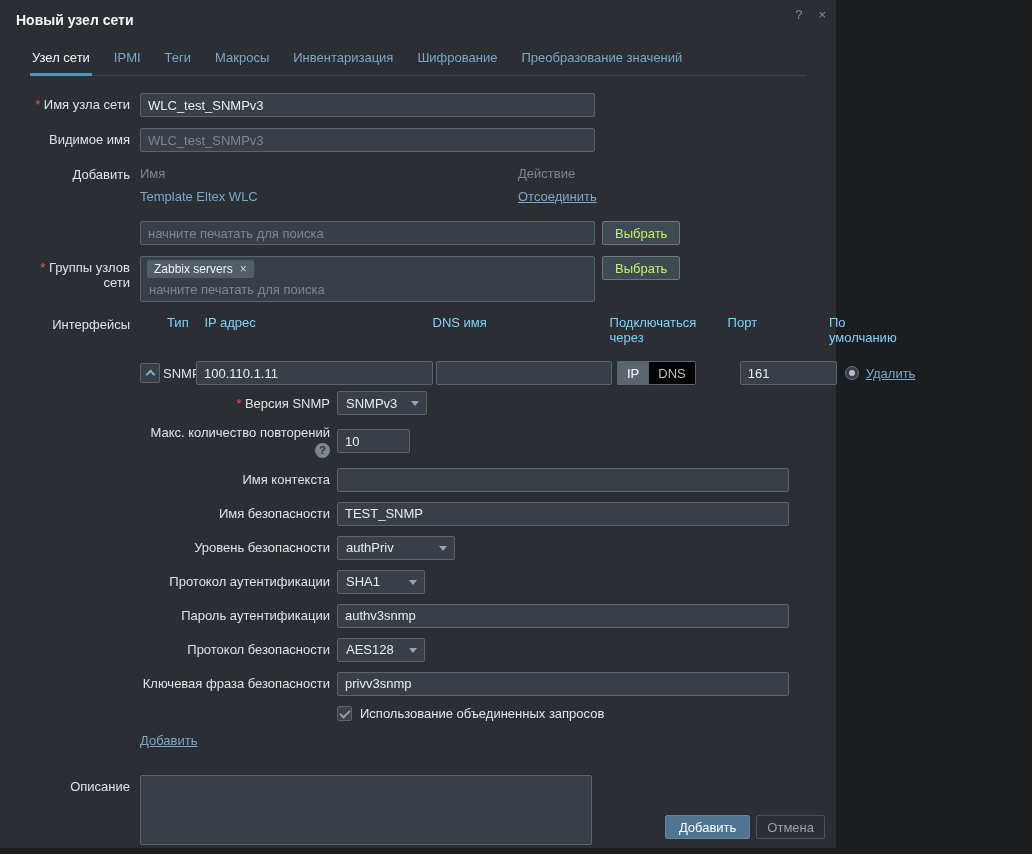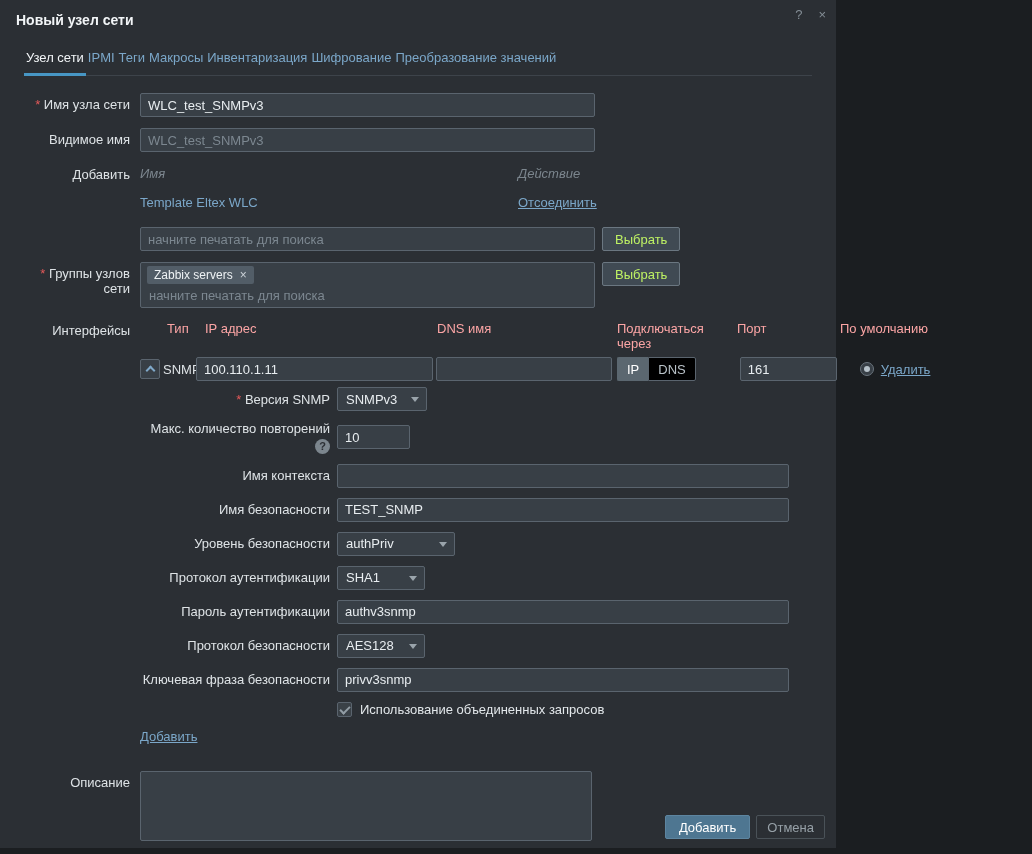--- a/index.html
+++ b/index.html
@@ -12,68 +12,68 @@
   }
   .dialog { position:relative; width:836px; height:848px; background:#2b2f34; }
 
   
   .dlg-header { padding:12px 16px 6px; }
   .dlg-title { font-size:14px; font-weight:bold; color:#f2f5f7; }
   .dlg-icons { position:absolute; top:6px; right:8px; display:flex; gap:12px; }
   .dlg-icon { color:#848e96; font-size:13px; cursor:pointer; line-height:1; padding:2px; }
 
   
-  .tabs { display:flex; margin:10px 24px 0; border-bottom:1px solid #3d434a;align-items:flex-end; }
+  .tabs { display:flex; gap:20px; margin:10px 30px 0; border-bottom:1px solid #3d434a;align-items:flex-end; }
   .tab { padding:6px 2px 10px; color:#7ba7c9; cursor:pointer; white-space:nowrap; }
   .tab.active { color:#f2f5f7; border-bottom:3px solid #4796c4; margin-bottom:-1px; padding-bottom:8px; }
 
   
   .form { padding:17px 16px 0; }
   .row { display:flex; align-items:flex-start; margin-bottom:11px; }
   .lbl { width:114px; min-width:114px; text-align:right; margin-right:10px; padding-top:4px; color:#dee3e6; }
   .req::before { content:"* "; color:#e45959; }
   .field { flex:1; }
   .hstack { display:flex; align-items:center; }
 
   .inp {
     height:24px; background:#383f46; border:1px solid #5a646e; border-radius:2px;
     color:#e8edf0; padding:0 7px; font-size:13px; font-family:inherit; outline:none;
   }
   .inp::placeholder { color:#7c8790; opacity:1; }
   .w455{width:455px} .w452{width:452px} .w237{width:237px} .w176{width:176px}
   .w97{width:97px} .w73{width:73px} .w90{width:90px} .w118{width:118px} .w88{width:88px}
-  .mr3{margin-right:3px} .mr5{margin-right:5px} .mr9{margin-right:23px}
+  .mr3{margin-right:3px} .mr5{margin-right:5px} .mr9{margin-right:8px}
 
   .btn {
     height:24px; margin-left:7px; background:#404a53; border:1px solid #6b7781; border-radius:2px;
     color:#bef264; padding:0 12px; font-size:13px; font-family:inherit; cursor:pointer; white-space:nowrap;
   }
 
   .link { color:#7ba7c9; text-decoration:none; cursor:pointer; }
   .link.u { text-decoration:underline;text-align:right; }
 
   
-  .tpl-head { display:flex; color:#7c868e; padding-top:3px; margin-bottom:14px;font-style:italic; }
+  .tpl-head { display:flex; color:#7c868e; padding-top:3px; margin-bottom:8px; }
   .tpl-row { display:flex; margin-bottom:17px; }
   .tpl-c1 { width:378px; min-width:378px; }
 
   
   .mselect {
     width:455px; min-height:44px; background:#383f46; border:1px solid #5a646e; border-radius:2px;
     padding:3px 6px 4px; cursor:text;
   }
   .chip {
     display:inline-flex; align-items:center; gap:7px; background:#525d67; color:#eef2f4;
     border-radius:2px; padding:2px 7px; font-size:12px; line-height:14px;
   }
   .chip-x { color:#ccd3d8; cursor:pointer; font-size:12px; }
   .ms-ph { color:#7c8790; margin-top:4px; padding-left:2px; }
 
   
-  .if-head { display:flex; color:#fca5a5; margin-bottom:6px; padding-top:2px; }
+  .if-head { display:flex; color:#7dd3fc; margin-bottom:16px; padding-top:2px; }
   .ih-type{margin-left:27px; width:38px;} .ih-ip{width:232px;} .ih-dns{width:180px;}
   .ih-conn{width:120px;} .ih-port{width:103px;}
   .if-row { display:flex; align-items:center; margin-bottom:6px; }
   .collapse-btn {
     width:20px; height:20px; min-width:20px; background:#383f46; border:1px solid #5a646e; border-radius:2px;
     display:flex; align-items:center; justify-content:center; margin-right:3px; cursor:pointer;
   }
   .chev { width:7px; height:7px; border-left:2px solid #7fa8c9; border-top:2px solid #7fa8c9; transform:rotate(45deg); margin-top:3px; }
   .if-type { width:33px; min-width:33px; color:#dee3e6; }
   .toggle { display:flex; margin-right:44px; }

